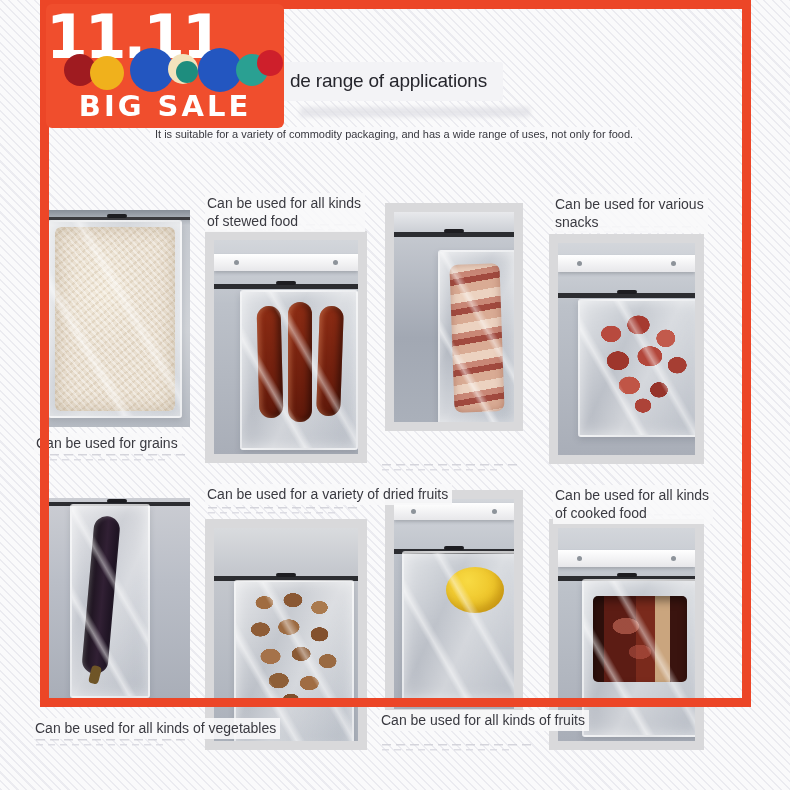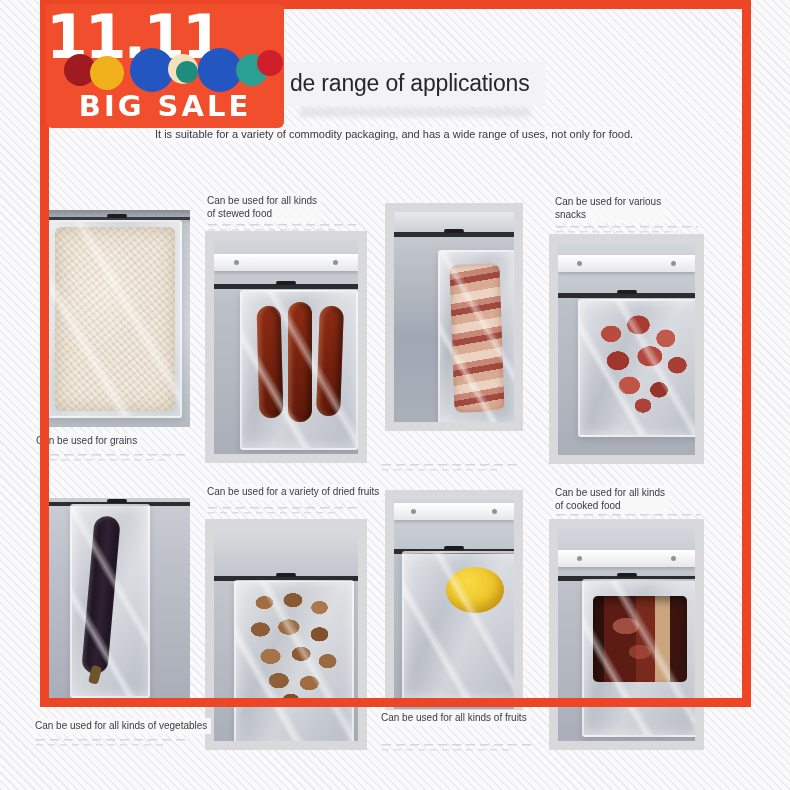--- a/index.html
+++ b/index.html
@@ -40,21 +40,21 @@
   .badge-text {
     position:absolute; bottom:5px; left:0; right:0; text-align:center;
     font-family:"DejaVu Sans", sans-serif; font-weight:bold; font-size:29px;
     letter-spacing:3px; color:#ffffff; z-index:4;
   }
 
   
   .title-band {
     position:absolute; left:278px; top:62px; z-index:10;
     background:#f3f3f6; border-radius:3px;
-    padding:8px 16px 9px 12px; font-size:23px; color:#26262d; letter-spacing:-0.2px;
+    padding:8px 16px 9px 12px; font-size:19px; color:#26262d; letter-spacing:-0.2px;
   }
   .title-smudge {
     position:absolute; left:300px; top:107px; width:230px; height:10px;
     background:#dcdce2; filter:blur(2px); opacity:.65; z-index:9;
   }
   .subtitle {
     position:absolute; left:150px; top:127px; z-index:8;
     font-size:11px; color:#38383f; white-space:nowrap;
     background:rgba(249,249,251,.92); padding:1px 5px 2px 5px;
   }
@@ -179,21 +179,21 @@
   
   .food-meatblock { left:9px; top:15px; width:94px; height:86px; border-radius:5px;
     background:linear-gradient(90deg, #2e100c 0 12%, #5c1c14 12% 46%, #7a2a1c 46% 66%,
                #caa57e 66% 82%, #3a140f 82% 100%);
     box-shadow:inset 0 5px 9px rgba(0,0,0,.4); }
   .food-meatblock::after { content:''; position:absolute; inset:0; border-radius:5px;
     background:radial-gradient(26px 16px at 35% 35%, rgba(214,120,100,.55) 50%, transparent 52%),
                radial-gradient(22px 14px at 50% 65%, rgba(190,90,75,.5) 50%, transparent 52%); }
 
   
-  .caption { position:absolute; z-index:5; font-size:10px; line-height:1.3; color:#3a3a41;
+  .caption { position:absolute; z-index:5; font-size:14px; line-height:1.3; color:#3a3a41;
     white-space:pre-line; background:rgba(248,248,250,.9); padding:1px 4px 2px 2px; }
   #c1 { left:34px;  top:433px; }
   #c2 { left:205px; top:193px; }
   #c3 { left:379px; top:432px; }
   #c4 { left:553px; top:194px; }
   #c5 { left:33px;  top:718px; }
   #c6 { left:205px; top:484px; }
   #c7 { left:379px; top:710px; }
   #c8 { left:553px; top:485px; }
 

